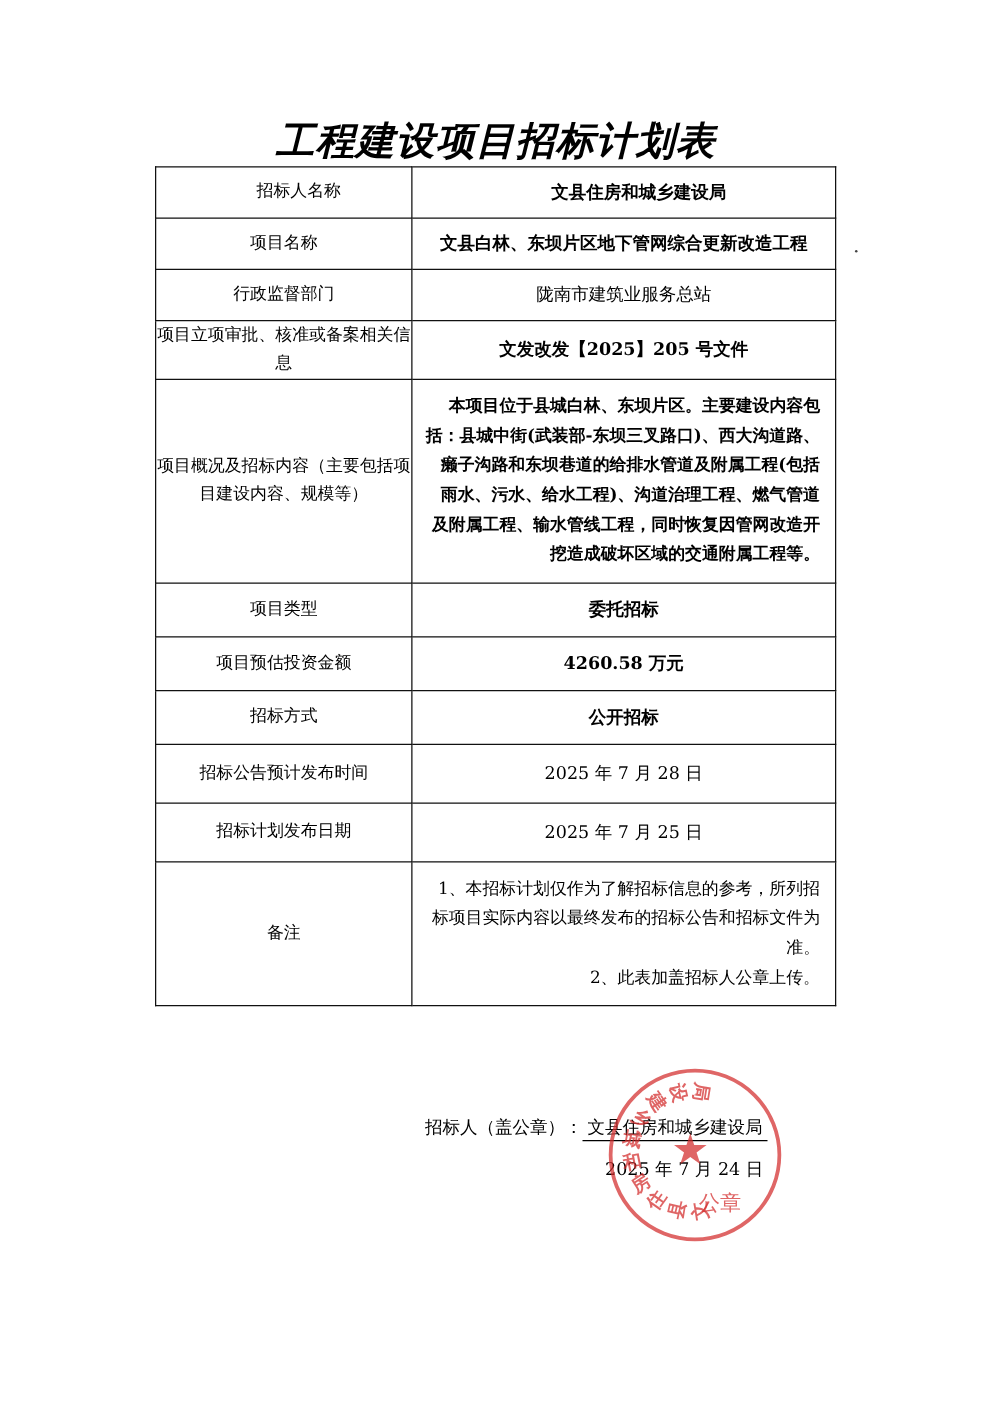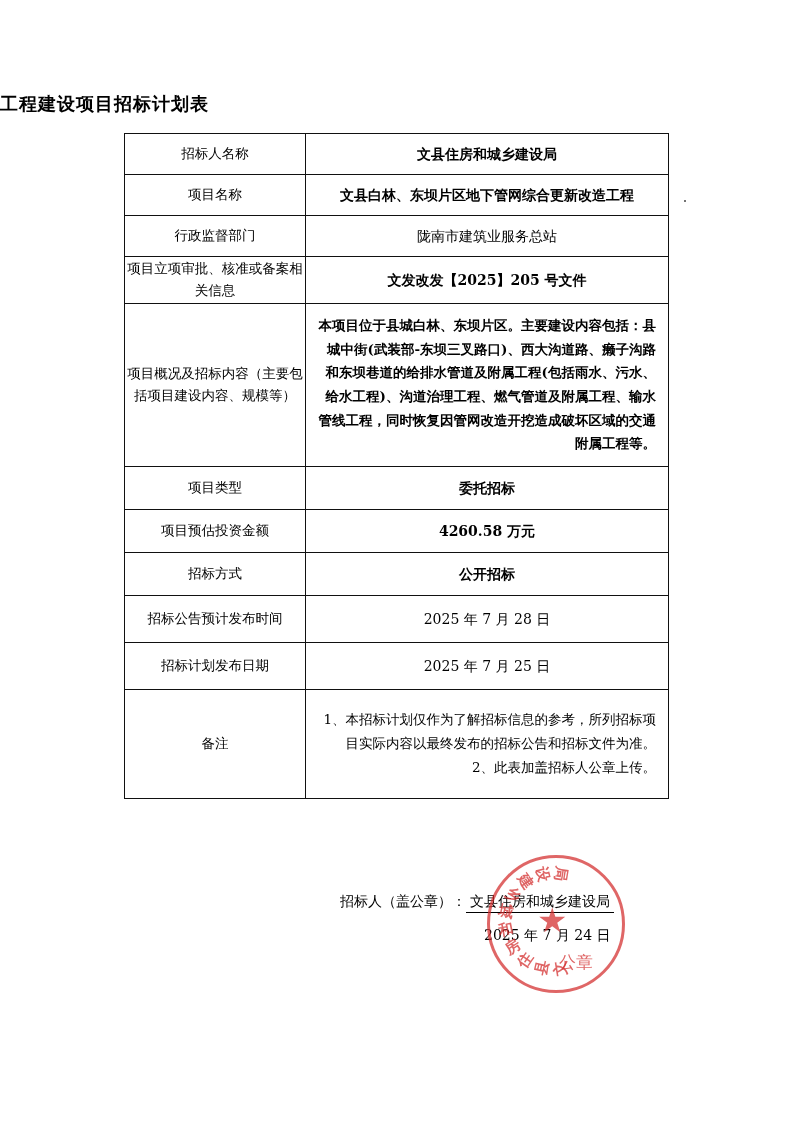--- a/index.html
+++ b/index.html
@@ -19,25 +19,26 @@
     position: absolute;
     top: 0; left: 0;
     width: 793px;
     height: 1122px;
   }
   .doc-title {
     position: absolute;
     top: 92px;
     left: 0;
     width: 793px;
-    text-align: left;
-    font-size: 18px;
+    text-align: center;
+    font-size: 31px;
     font-weight: bold;
     letter-spacing: 1px;
     font-family: "DejaVu Serif", "Liberation Serif", serif;
+    font-style: italic;
   }
   table.main {
     position: absolute;
     top: 133px;
     left: 124px;
     width: 545px;
     border-collapse: collapse;
     table-layout: fixed;
   }
   table.main td {
@@ -62,21 +63,21 @@
   }
   td.value.left {
     text-align: right;
     line-height: 1.75;
     padding: 10px 12px 10px 10px;
     font-size: 13.5px;
   }
   td.value.bold {
     font-weight: bold;
   }
-  tr.r-name td { height: 40px; }
+  tr.r-name td { height: 40px; padding-left: 24px; }
   tr.r-project td { height: 40px; margin-left: 12px; }
   tr.r-dept td { height: 40px; }
   tr.r-approval td { height: 46px; }
   tr.r-overview td { height: 130px; }
   tr.r-type td { height: 42px; }
   tr.r-invest td { height: 42px; }
   tr.r-org td { height: 42px; }
   tr.r-method td { height: 42px; }
   tr.r-notice td { height: 46px; }
   tr.r-plandate td { height: 46px; }

